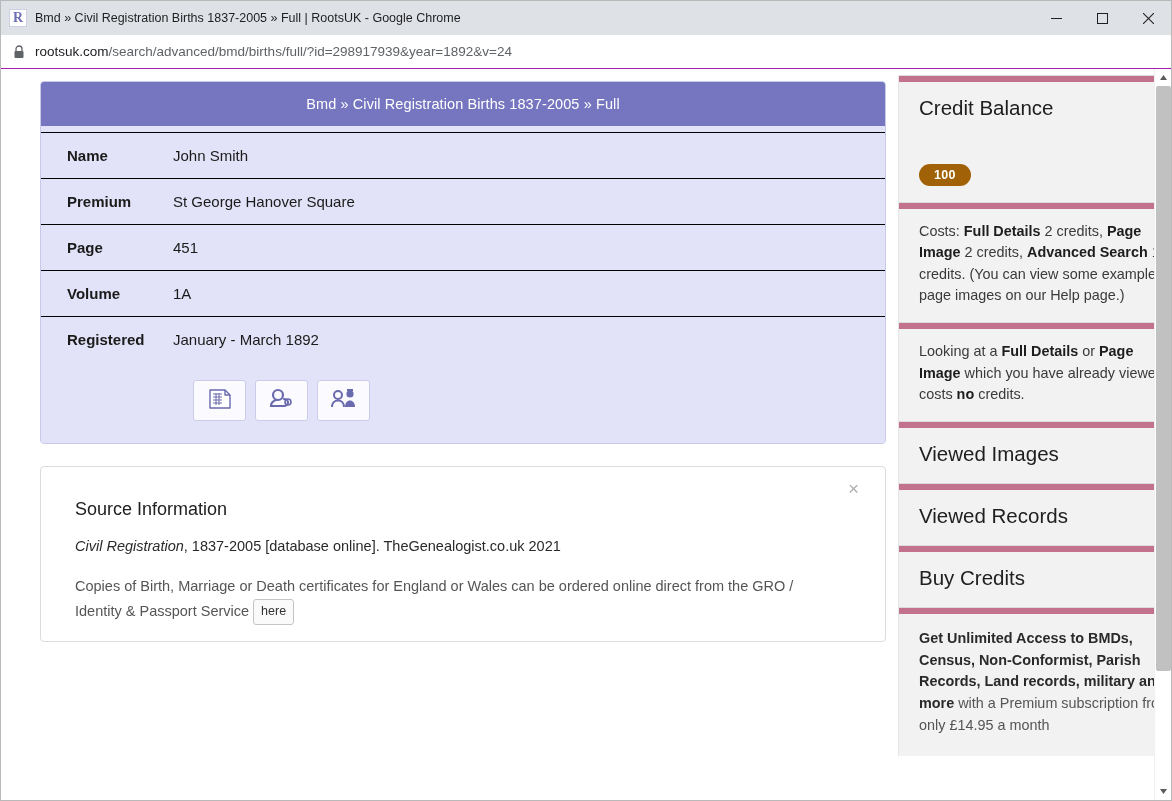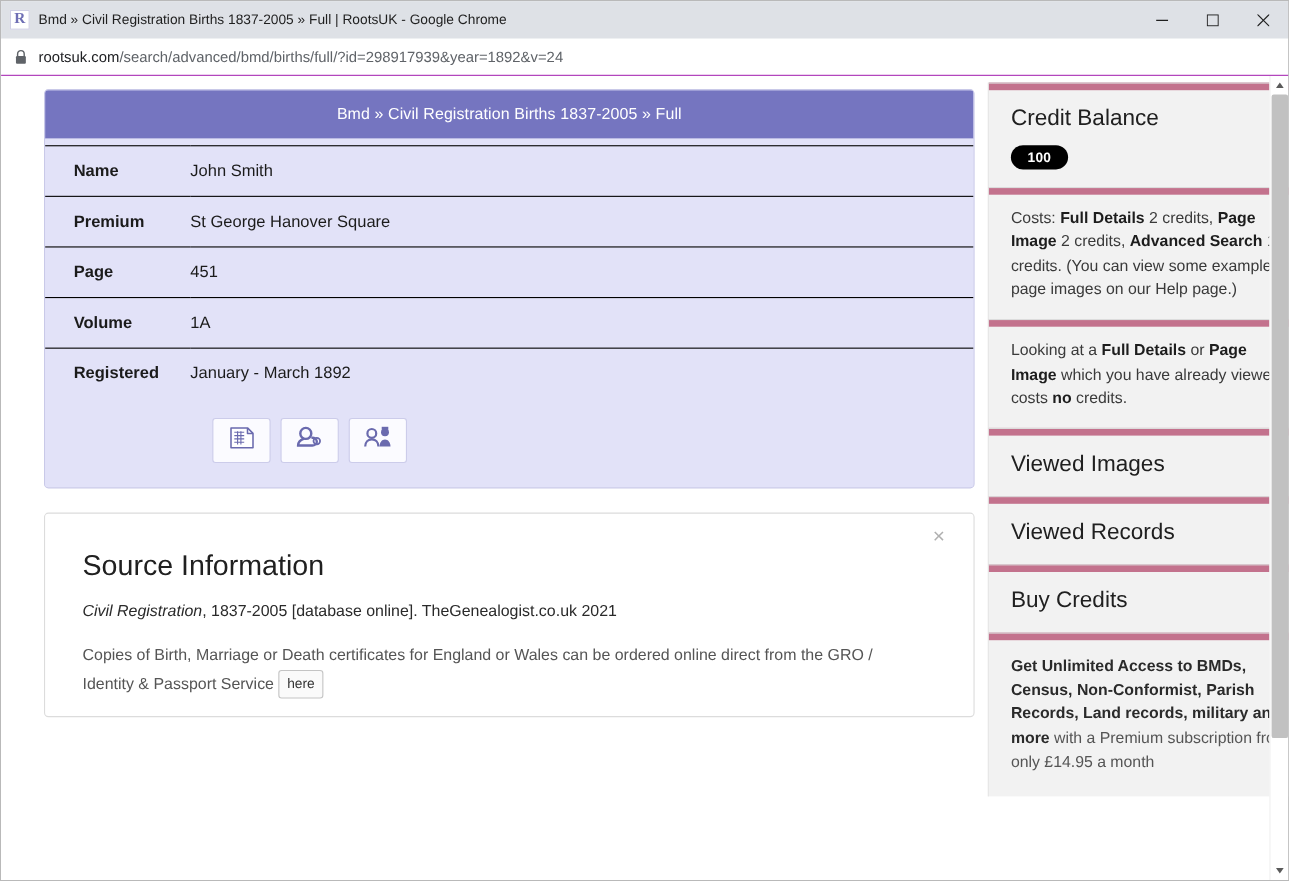--- a/index.html
+++ b/index.html
@@ -164,21 +164,21 @@
     position: relative;
     min-height: 160px;
   }
   .src-close {
     position: absolute; top: 12px; right: 26px;
     font-size: 19px; color: #b0b0b0;
     cursor: pointer; line-height: 1;
     font-family: "Liberation Sans", sans-serif;
   }
   .src-title {
-    font-size: 26px;
+    font-size: 18px;
     color: #202020;
     font-weight: normal;
     margin: 10px 0 18px 0;
   }
   .src-cite {
     font-size: 14.5px;
     color: #2a2a2a;
     margin-bottom: 20px;
   }
   .src-cite i { font-style: italic; }
@@ -219,27 +219,28 @@
   }
   .sbpad { padding: 12px 20px 16px 20px; }
   .sb-title {
     font-size: 20.5px;
     color: #202020;
     margin: 2px 0 12px 0;
     font-weight: normal;
   }
   .pill {
     display: inline-block;
-    background: #000000;
+    background: #a16207;
     color: #ffffff;
     border-radius: 11px;
     font-size: 12.5px;
     font-weight: bold;
     padding: 4px 15px;
     letter-spacing: .3px;
+    margin-top: 32px;
   }
   .sb-text {
     font-size: 14.4px;
     color: #3a3a3a;
     line-height: 1.48;
   }
   .sb-text b { font-weight: bold; color: #1d1d1d; }
   .sb-link {
     display: block;
     font-size: 20.5px;

